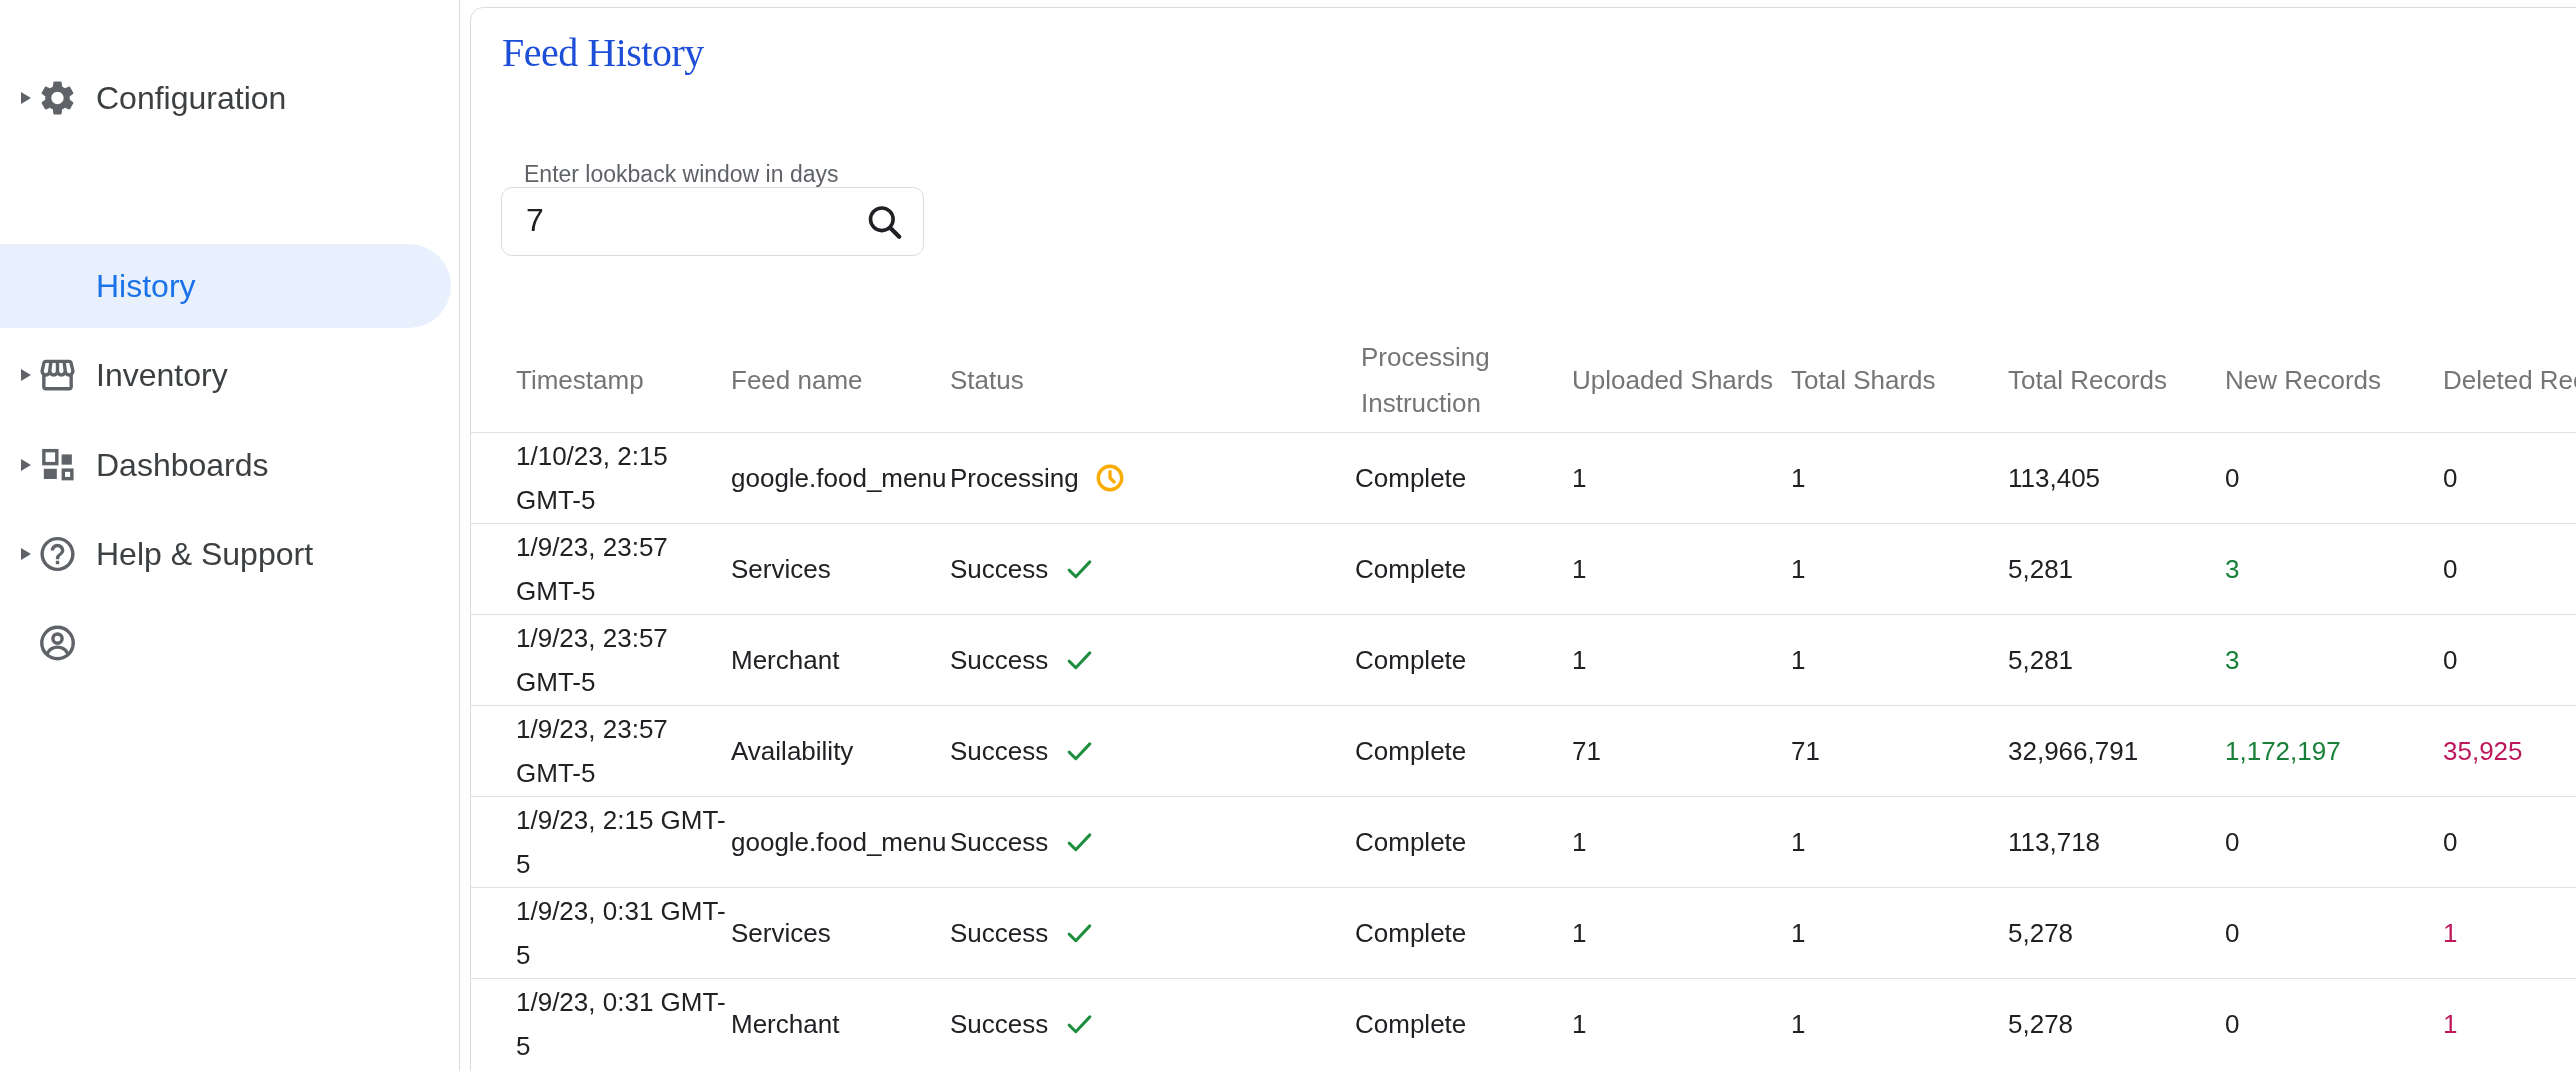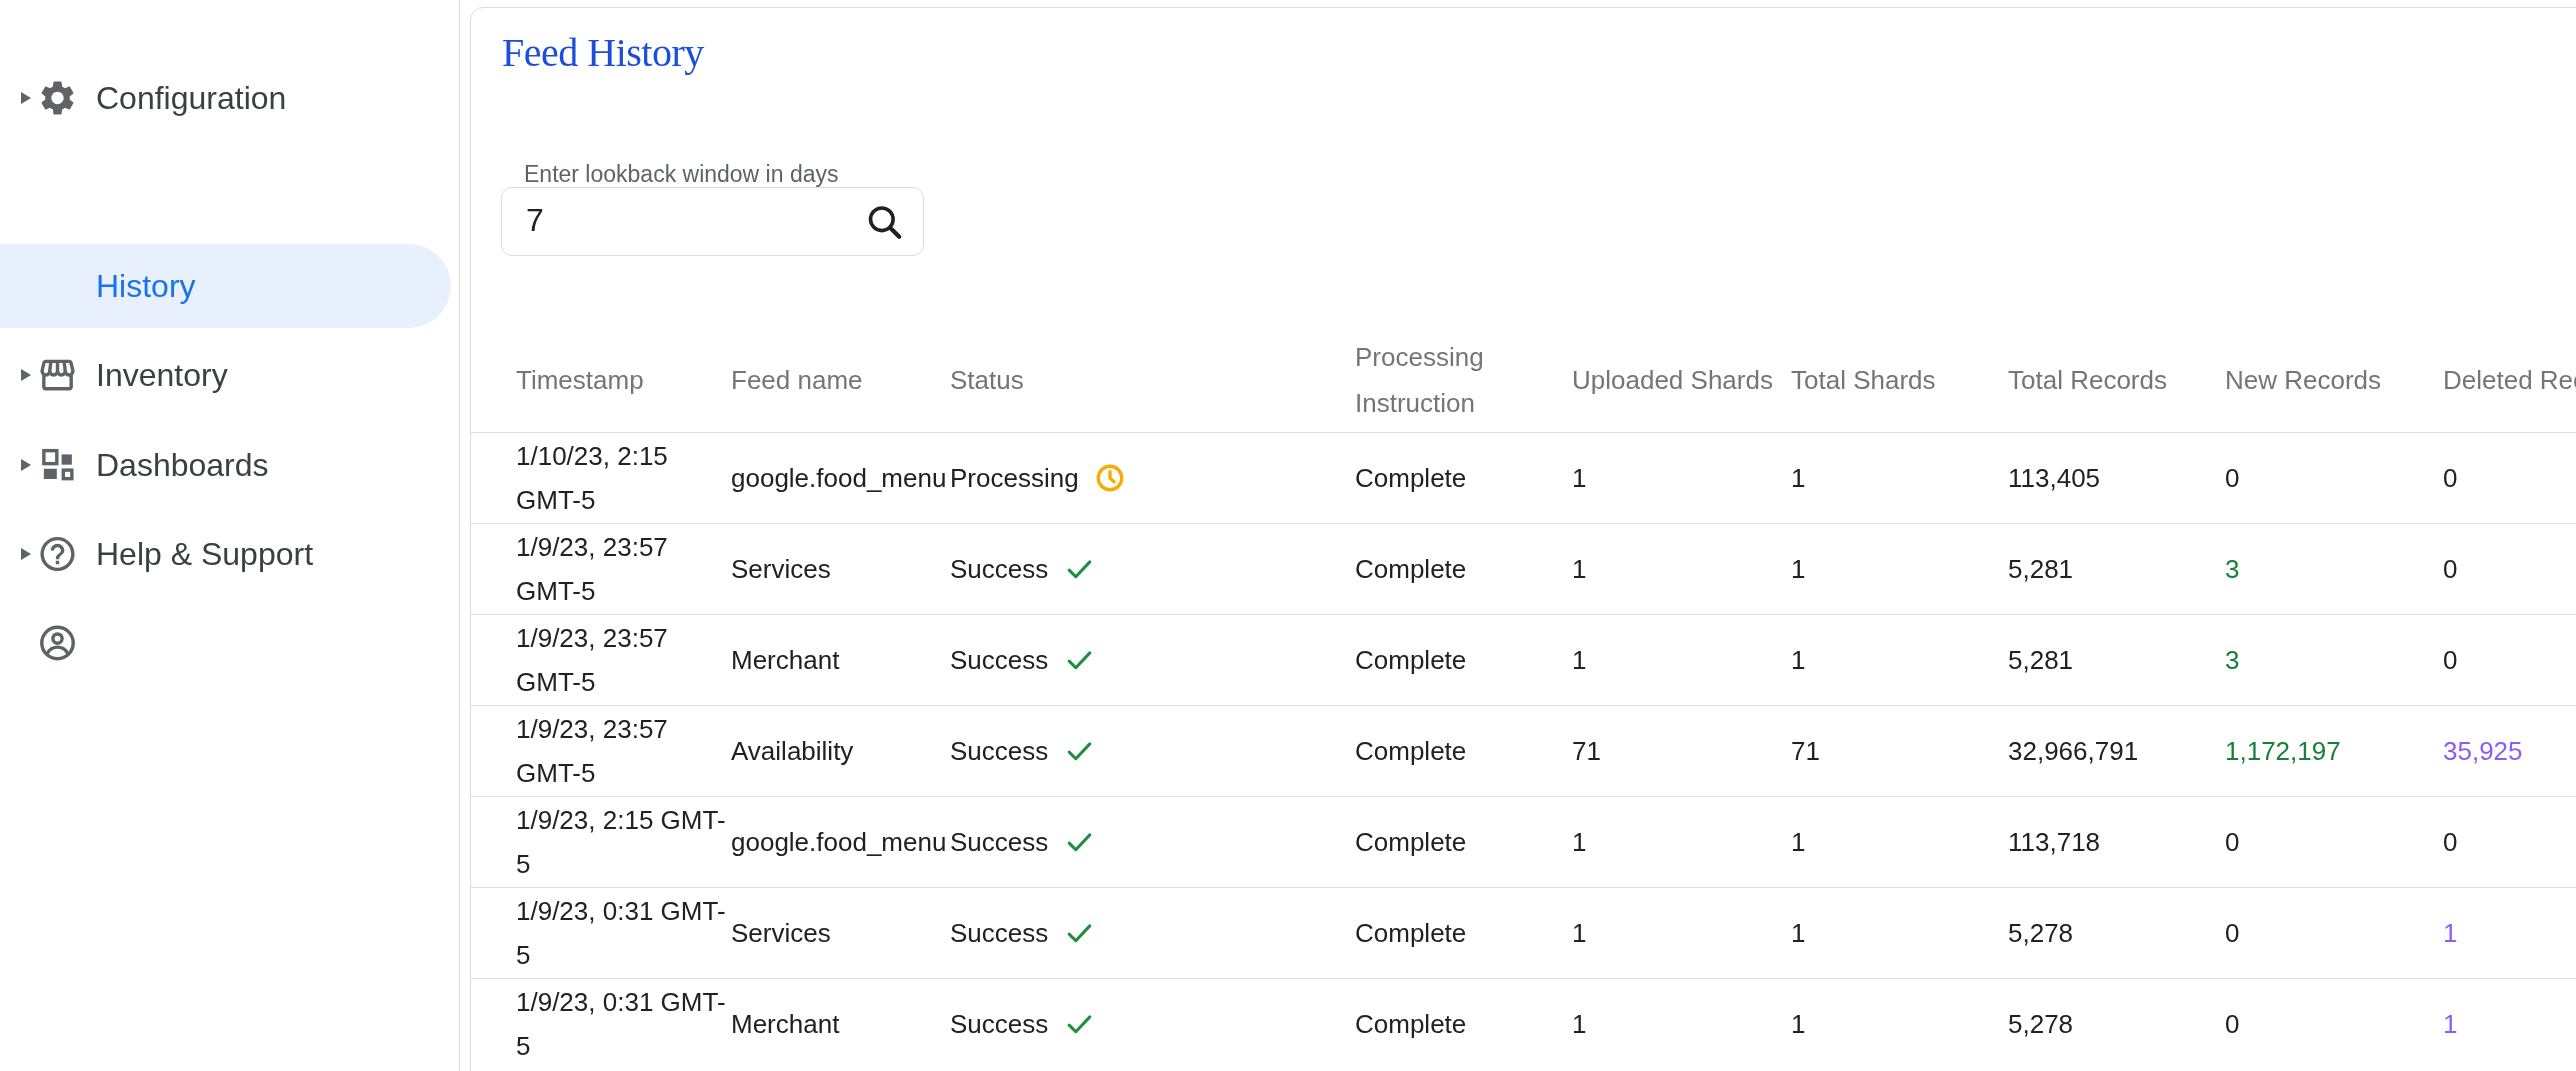--- a/index.html
+++ b/index.html
@@ -69,32 +69,32 @@
     width:43px; height:43px; cursor:pointer;
   }
   .search-btn svg { width:43px; height:43px; display:block; }
 
   
   .thead { position:absolute; left:0; right:0; top:320px; height:104px; }
   .hcell {
     position:absolute; top:50%; transform:translateY(-50%);
     font-size:26px; color:#757575; white-space:nowrap; line-height:46px;
   }
-  .hcell.wrap { white-space:normal; width:209px; }
+  .hcell.wrap { white-space:normal; width:209px;margin-left:6px; }
   .tbody { position:absolute; left:0; right:0; top:424px; }
   .trow { position:relative; height:91px; border-top:1.9px solid #e0e0e0; }
   .cell {
     position:absolute; top:50%; transform:translateY(-50%);
     font-size:26px; color:#202124; white-space:nowrap;
   }
   .cell .ts-line { display:block; line-height:44px; }
   .status-cell { display:flex; align-items:center; gap:15px; }
   .status-cell svg { display:block; }
   .c-green { color:#188038; font-weight:500; }
-  .c-red { color:#8b5cf6; font-weight:500; }
+  .c-red { color:#be185d; font-weight:500; }
 
   
   .col-ts   { left:45px;   width:214px; }
   .col-feed { left:260px;  }
   .col-status { left:479px; }
   .col-proc { left:884px;  }
   .col-upl  { left:1101px; }
   .col-tsh  { left:1320px; }
   .col-trec { left:1537px; }
   .col-new  { left:1754px; }

